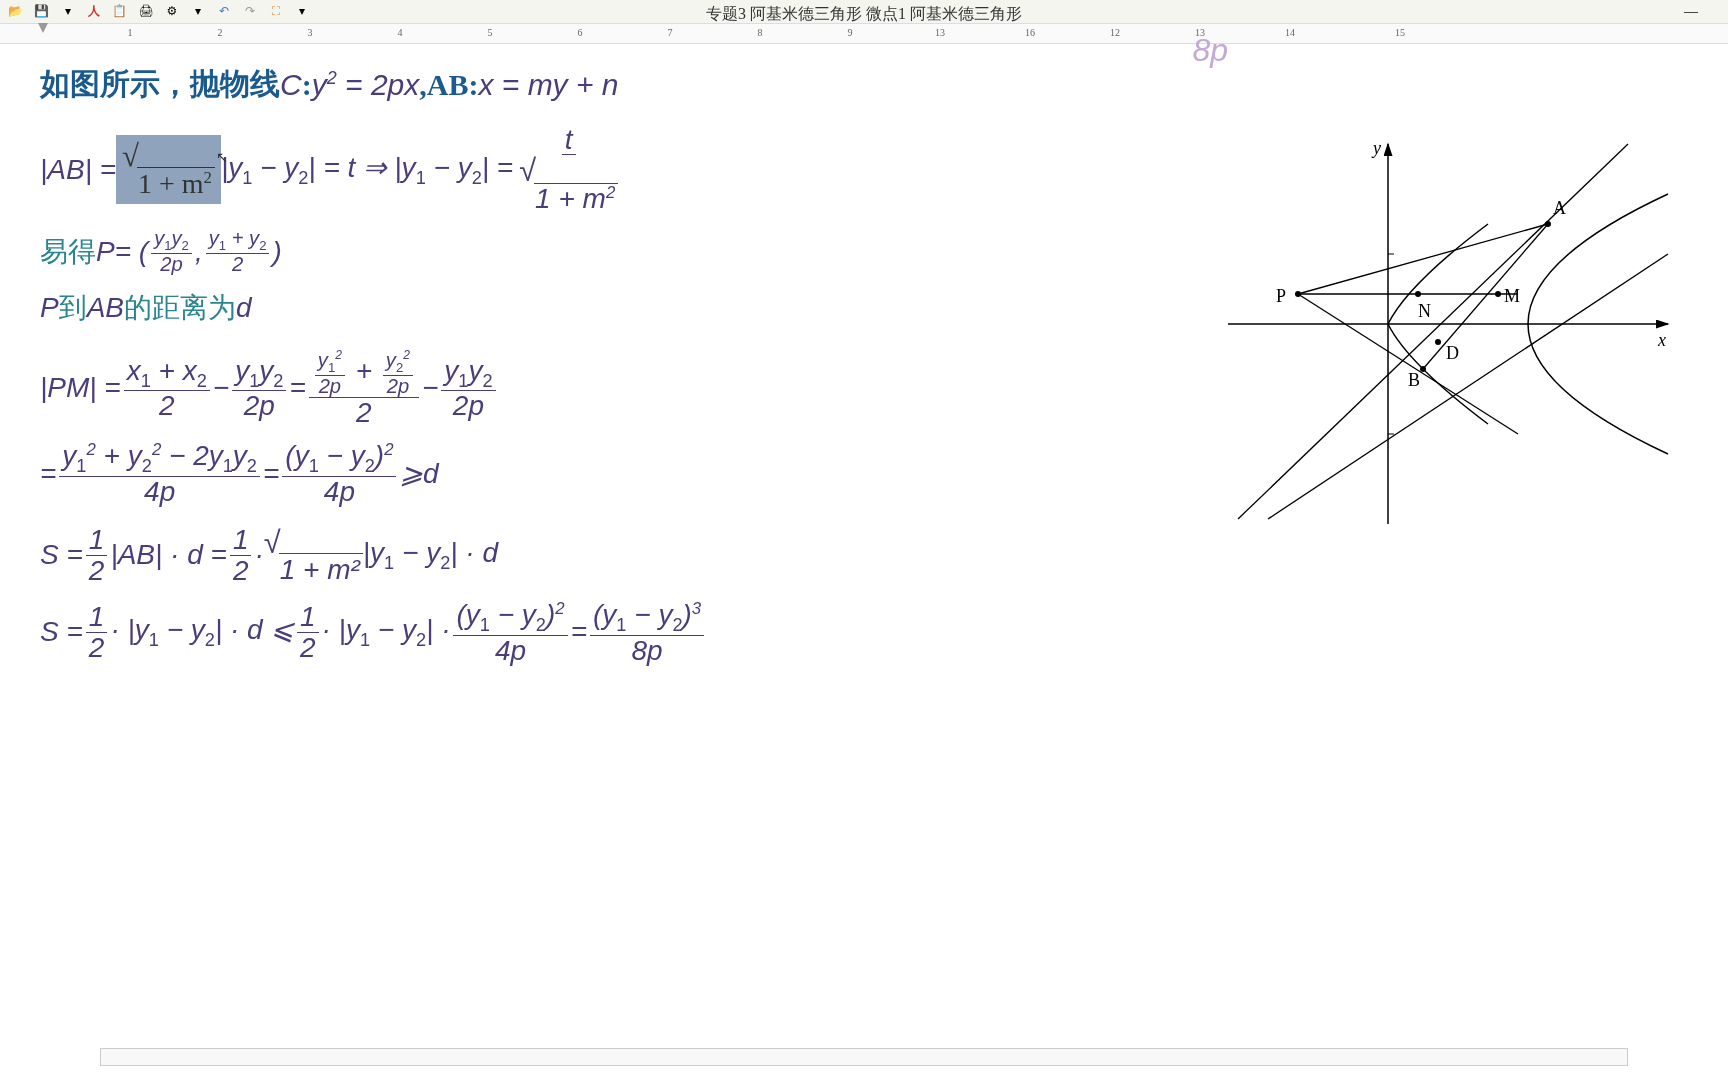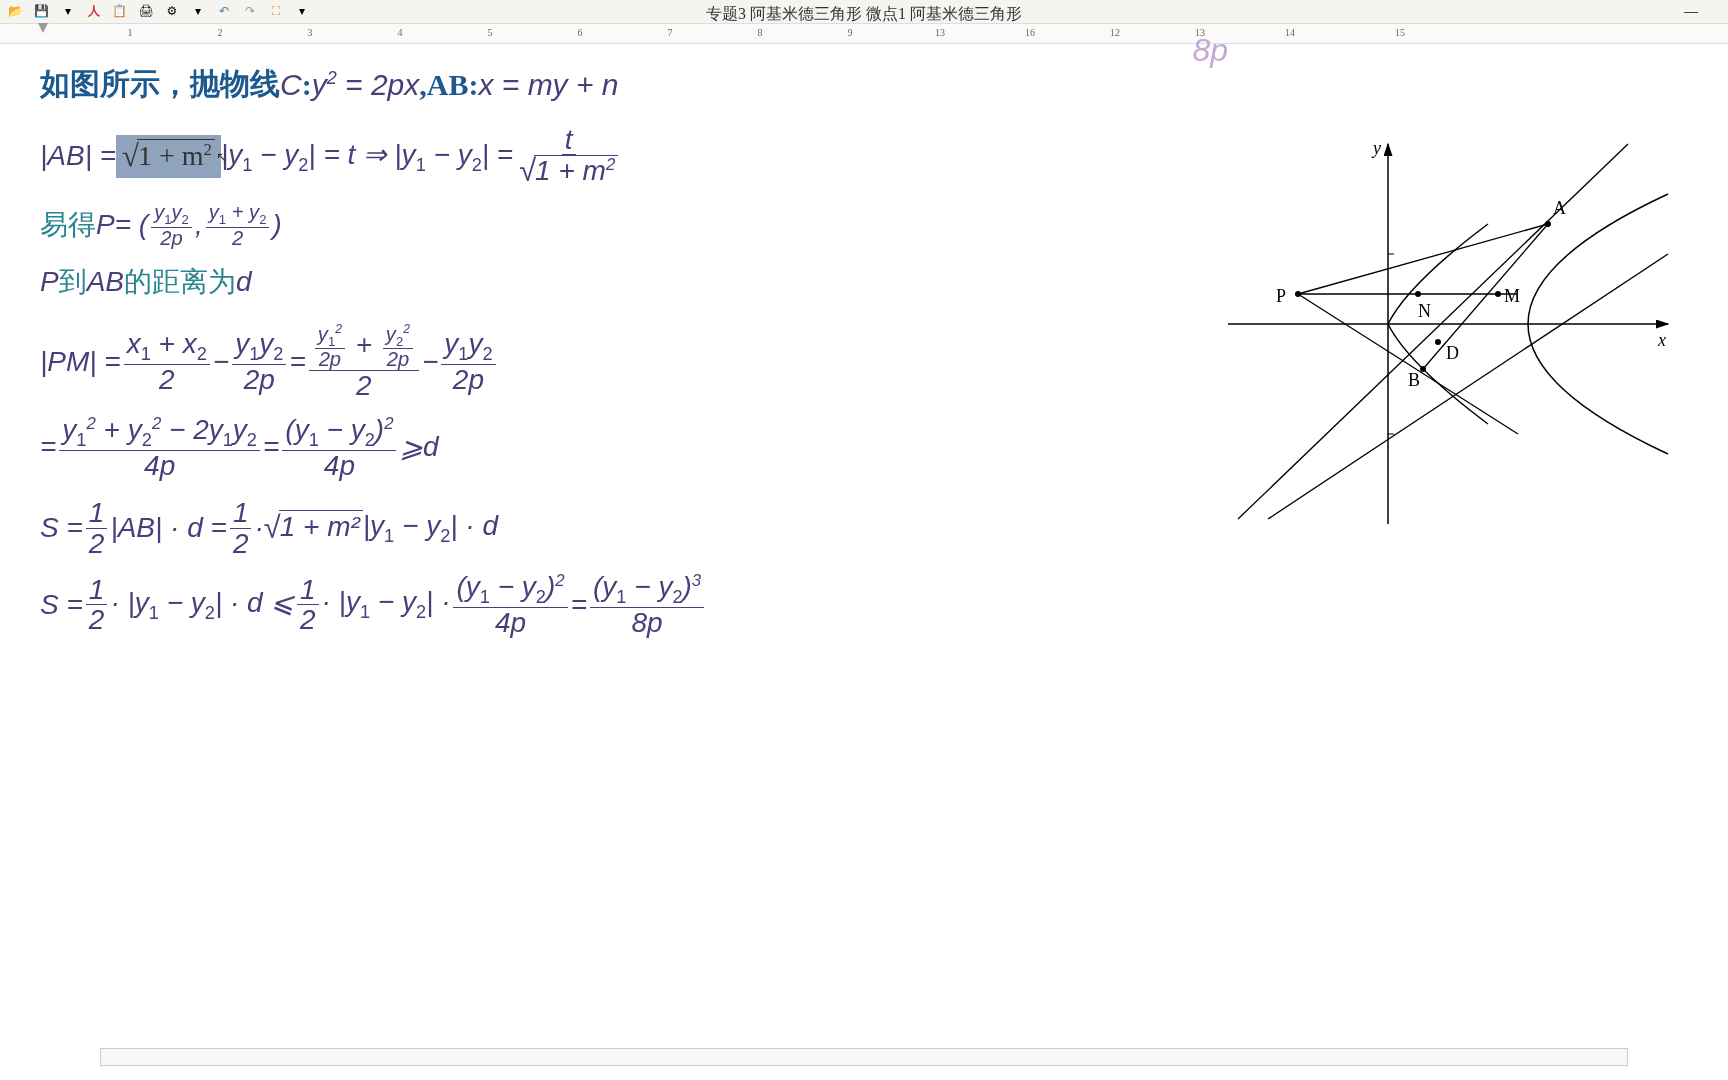--- a/index.html
+++ b/index.html
@@ -120,20 +120,21 @@
   align-items: flex-start;
 }
 .sqrt::before {
   content: "√";
   font-size: 1.1em;
   margin-right: -2px;
 }
 .sqrt .radicand {
   border-top: 1.5px solid currentColor;
   padding: 0 3px 0 1px;
+  margin-top: 28px;
 }
 sup { font-size: 0.6em; vertical-align: super; }
 sub { font-size: 0.65em; vertical-align: sub; font-style: normal; }
 .diagram {
   position: absolute;
   right: 40px;
   top: 80px;
   width: 480px;
   height: 420px;
 }

